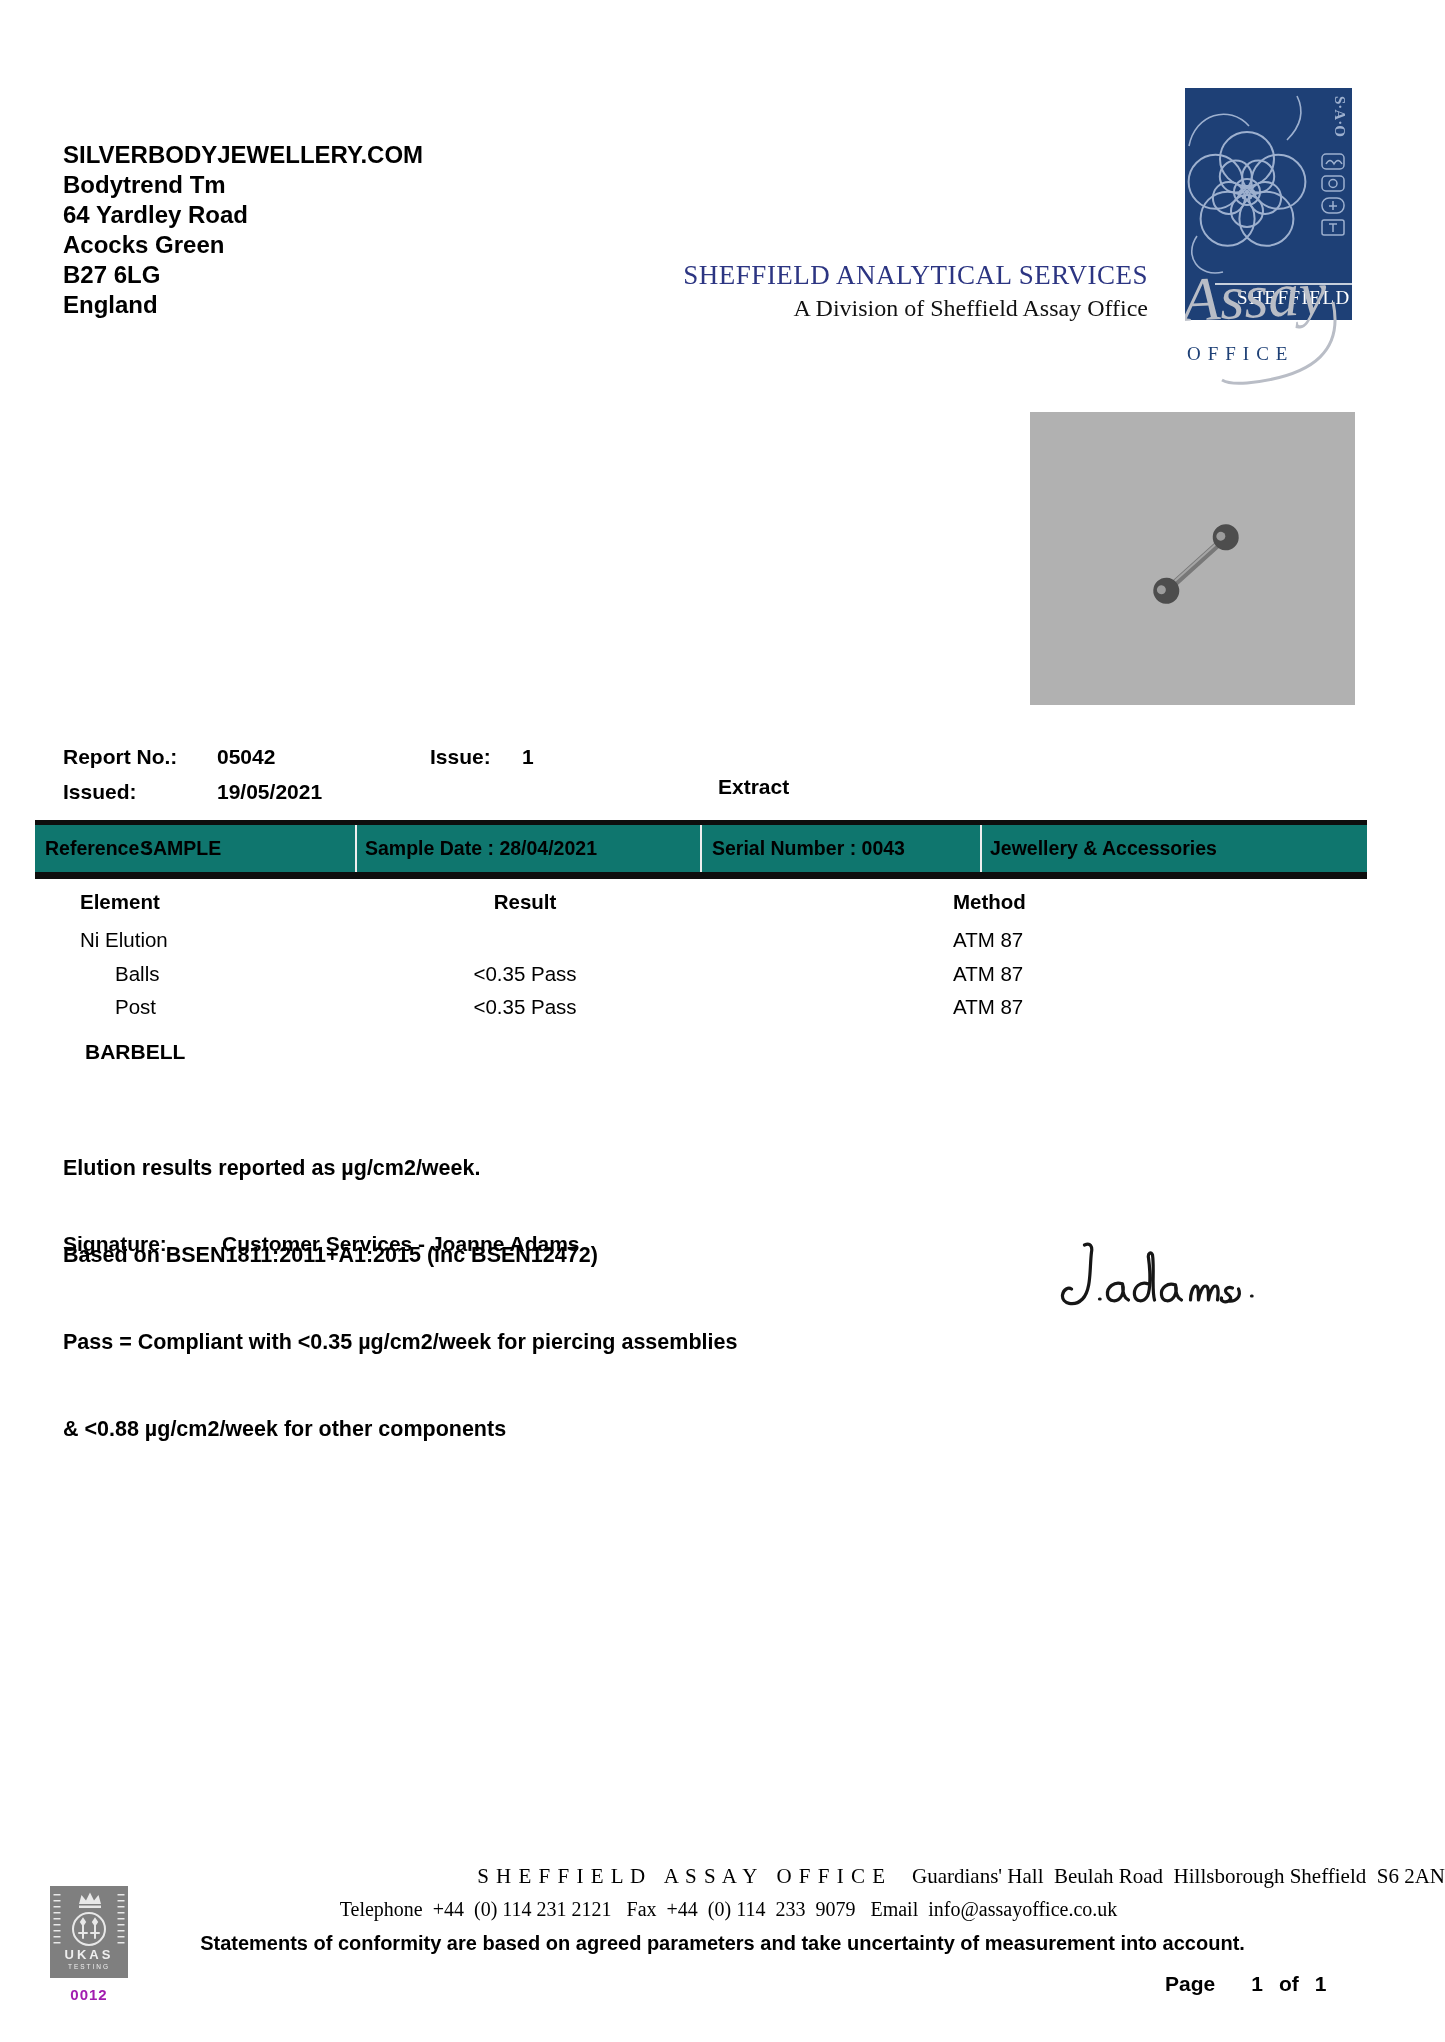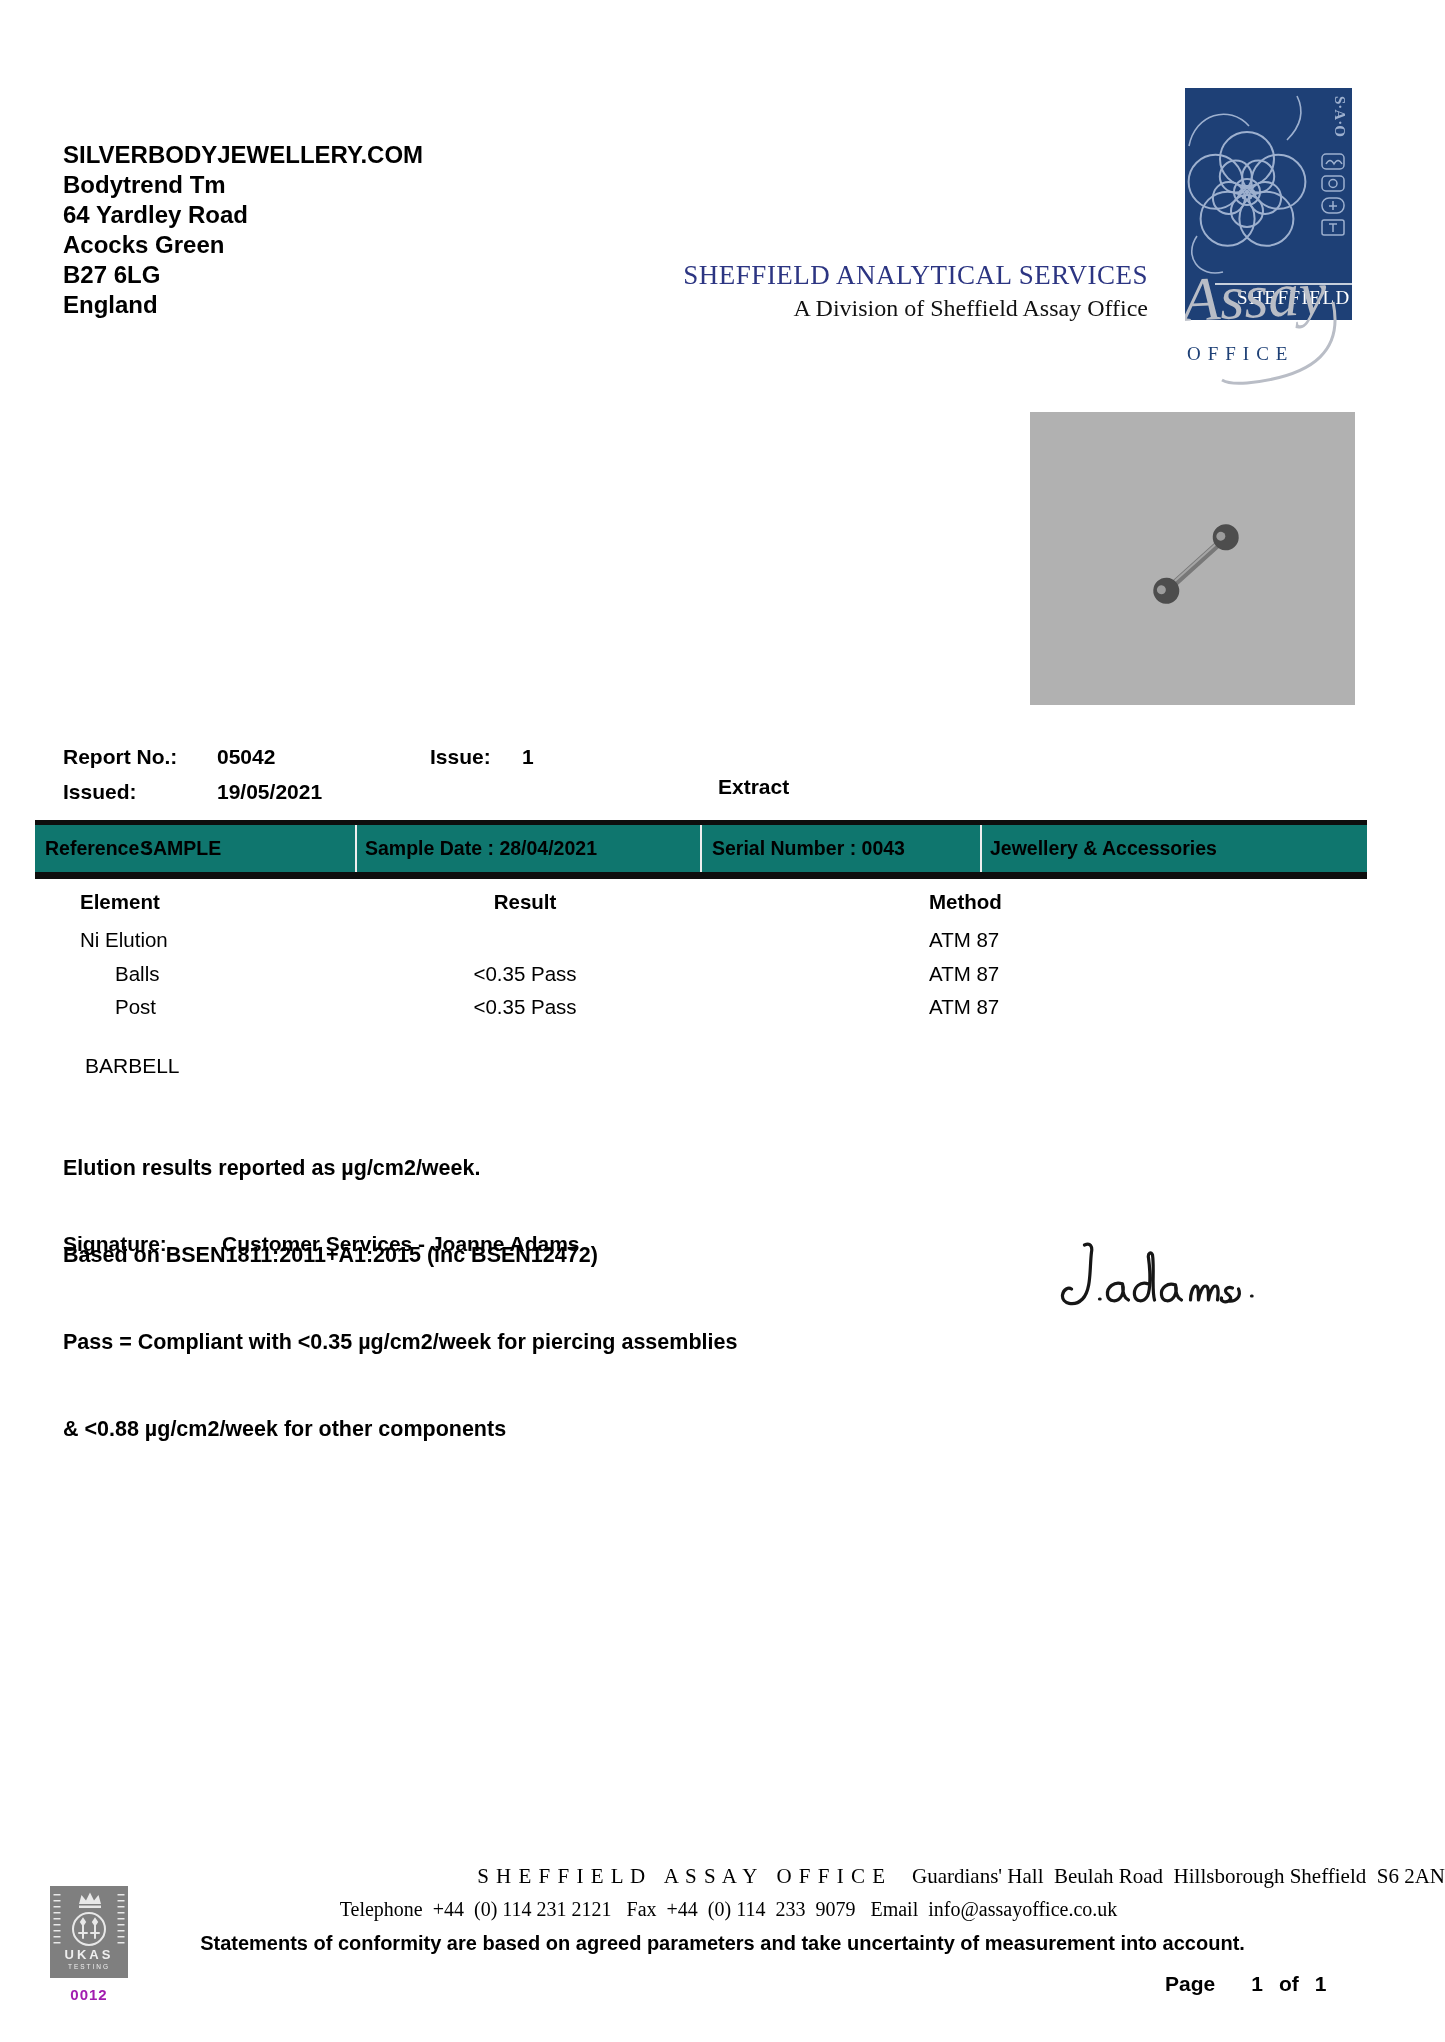--- a/index.html
+++ b/index.html
@@ -36,23 +36,23 @@
   }
   .refbar .item { position:absolute; top:0; height:47px; line-height:47px; font-size:19.5px; font-weight:bold; white-space:pre; }
   .refbar .vsep { position:absolute; top:0; bottom:0; width:2px; background:#efefef; }
 
   
   .results { left:35px; top:890px; width:1360px; height:190px; font-size:20.5px; }
   .r-row { position:absolute; left:0; right:0; height:26px; }
   .cell-el  { position:absolute; left:45px; white-space:pre; }
   .cell-el.indent { left:80px; }
   .cell-res { position:absolute; left:325px; width:330px; text-align:center; white-space:pre; }
-  .cell-met { position:absolute; left:894px; white-space:pre; }
+  .cell-met { position:absolute; left:918px; white-space:pre; }
   .r-head { font-weight:bold; }
-  .item-name { position:absolute; left:50px; top:164px; font-weight:normal; font-size:21px; }
+  .item-name { position:absolute; left:50px; top:150px; font-weight:bold; font-size:21px; }
 
   
   .notes { left:63px; top:1096px; font-size:21.5px; font-weight:bold; line-height:29px; white-space:pre; }
 
   
   .sig-row { left:63px; top:1232px; font-size:21px; font-weight:bold; }
   .sig-name { position:absolute; left:159px; top:0; white-space:pre; }
   .sig-img { left:1042px; top:1238px; width:230px; height:80px; }
 
   

